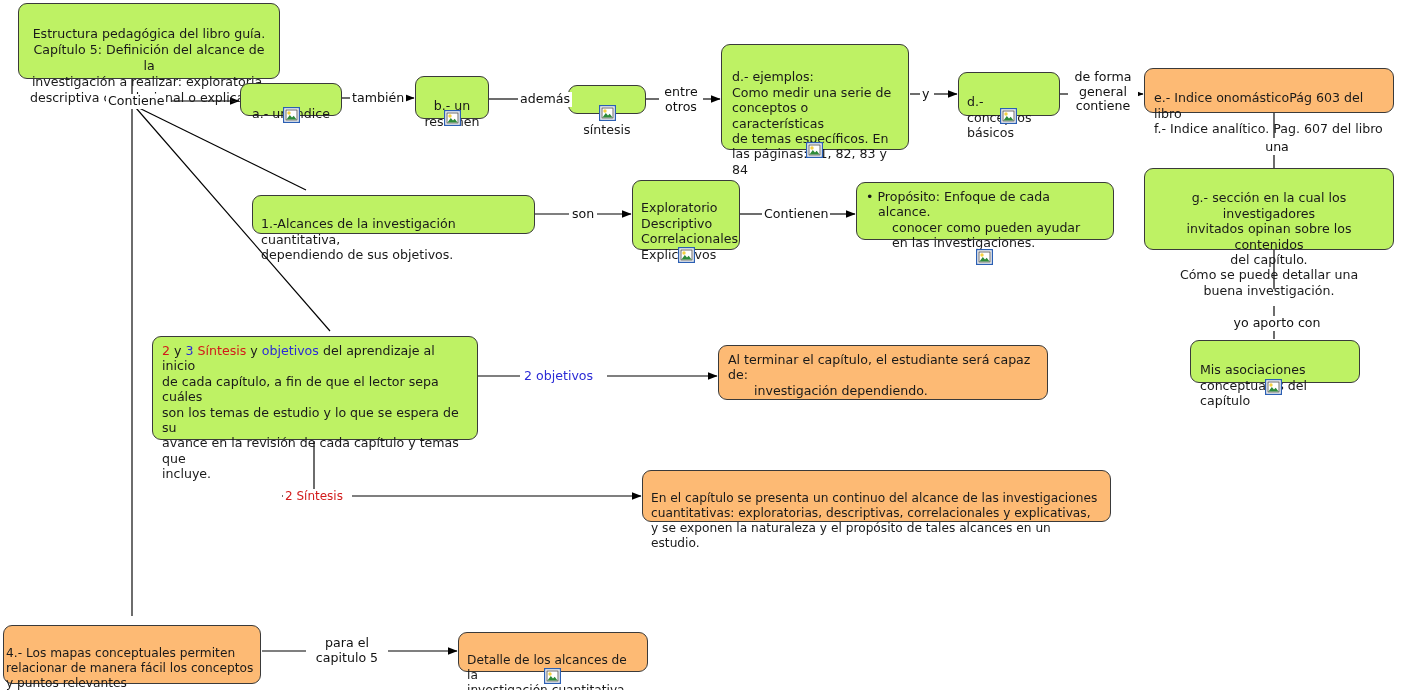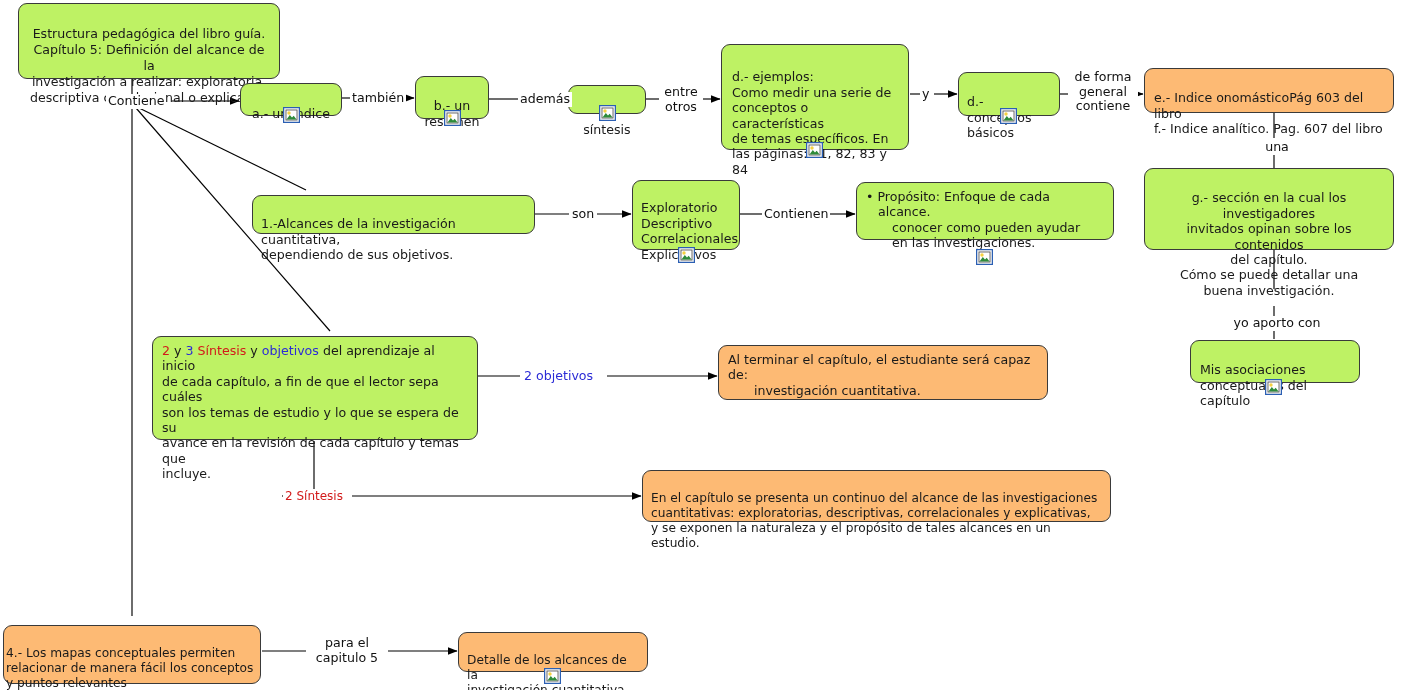--- a/index.html
+++ b/index.html
@@ -264,21 +264,21 @@
   <div class="node" style="left:152px;top:336px;width:326px;height:104px;padding:6px 9px;white-space:normal;">
     <span class="txt" id="richline"><span class="red">2</span><span> y </span><span class="blue">3</span><span>  </span><span class="red">Síntesis</span><span> y </span><span class="blue">objetivos</span><span> del aprendizaje al inicio</span></span>
     <span class="txt" style="white-space:pre-line;">de cada capítulo, a fin de que el lector sepa cuáles
 son los temas de estudio y lo que se espera de su
 avance en la revisión de cada capítulo y temas que
 incluye.</span>
   </div>
 
   <div class="node plain" style="left:718px;top:345px;width:330px;height:55px;padding:6px 9px;white-space:normal;">
     <span class="txt">Al terminar el capítulo, el estudiante será capaz de:</span>
-    <span class="ind2">investigación cuantitativa.</span>
+    <span class="ind2">investigación dependiendo.</span>
   </div>
 
   <div class="node plain smalltxt" style="left:642px;top:470px;width:469px;height:52px;padding:5px 8px;">
     <span class="txt">En el capítulo se presenta un continuo del alcance de las investigaciones
 cuantitativas: exploratorias, descriptivas, correlacionales y explicativas,
 y se exponen la naturaleza y el propósito de tales alcances en un estudio.</span>
   </div>
 
   <div class="node plain smalltxt" style="left:3px;top:625px;width:258px;height:59px;padding:5px 2px;">
     <span class="txt">4.- Los mapas conceptuales permiten

